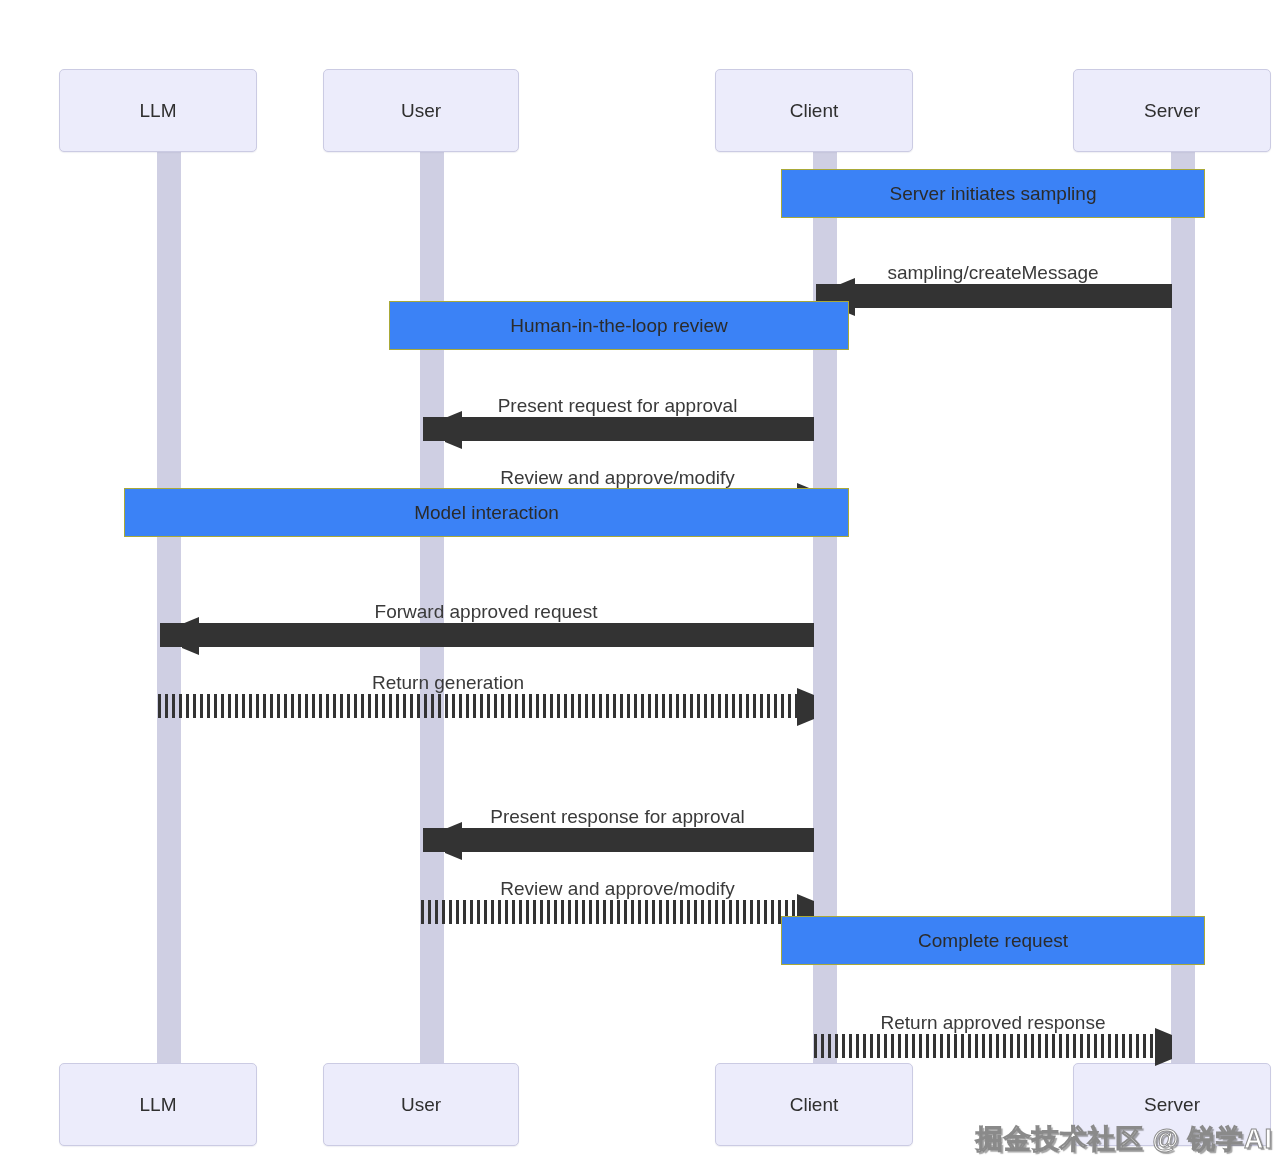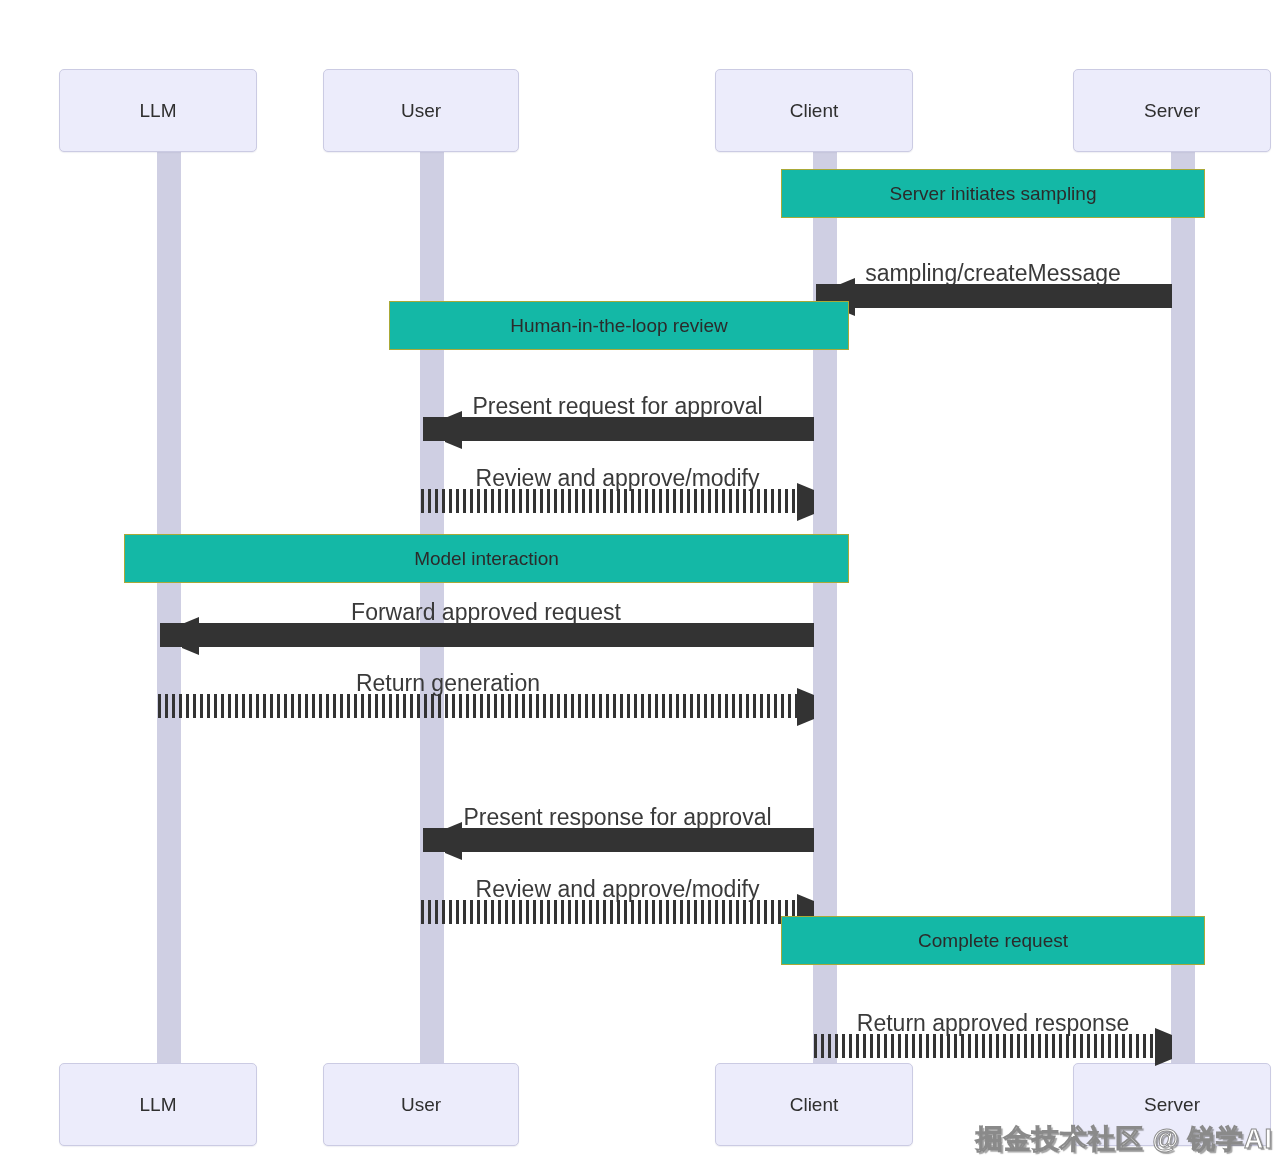--- a/index.html
+++ b/index.html
@@ -32,33 +32,33 @@
     display: flex;
     align-items: center;
     justify-content: center;
     font-size: 19px;
     color: #2f2f2f;
     box-shadow: 0 1px 1px rgba(120,120,160,0.12);
   }
   .note {
     position: absolute;
     height: 49px;
-    background: #14b8a6;
+    background: #3b82f6;
     border: 1px solid #a9a938;
     display: flex;
     align-items: center;
     justify-content: center;
     font-size: 19px;
     color: #2b2b2b;
   }
   .msg-label {
     position: absolute;
     height: 30px;
     text-align: center;
-    font-size: 23px;
+    font-size: 19px;
     color: #3a3a3a;
     line-height: 30px;
     white-space: nowrap;
   }
   .msg-line {
     position: absolute;
     height: 2px;
     background: #333333;
   }
   .msg-line.dotted {
@@ -136,21 +136,21 @@
     </div>
 
   <div class="msg-label" style="left:397px; top:355px; width:393px;">Present request for approval</div>
   <div class="msg-line" style="left:399px; top:393px; width:391px;"></div>
   <div class="arrowhead left" style="left:397px; top:387px;"></div>
 
   <div class="msg-label" style="left:397px; top:427px; width:393px;">Review and approve/modify</div>
   <div class="msg-line dotted" style="left:397px; top:465px; width:377px;"></div>
   <div class="arrowhead right" style="left:773px; top:459px;"></div>
 
-  <div class="note" style="left:100px; top:510px; width:725px;">
+  <div class="note" style="left:100px; top:464px; width:725px;">
       <span>Model interaction</span>
     </div>
 
   <div class="msg-label" style="left:134px; top:561px; width:656px;">Forward approved request</div>
   <div class="msg-line" style="left:136px; top:599px; width:654px;"></div>
   <div class="arrowhead left" style="left:134px; top:593px;"></div>
 
   <div class="msg-label" style="left:134px; top:632px; width:580px;">Return generation</div>
   <div class="msg-line dotted" style="left:134px; top:670px; width:640px;"></div>
   <div class="arrowhead right" style="left:773px; top:664px;"></div>

